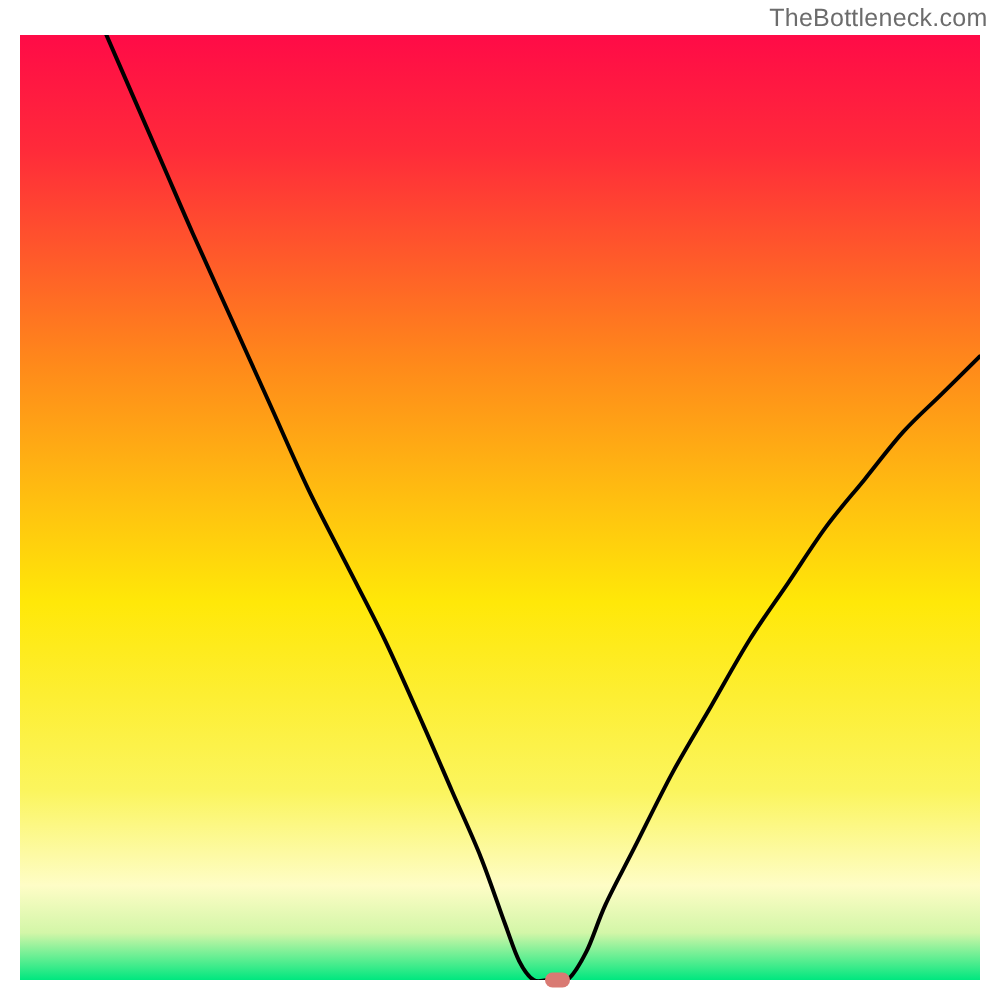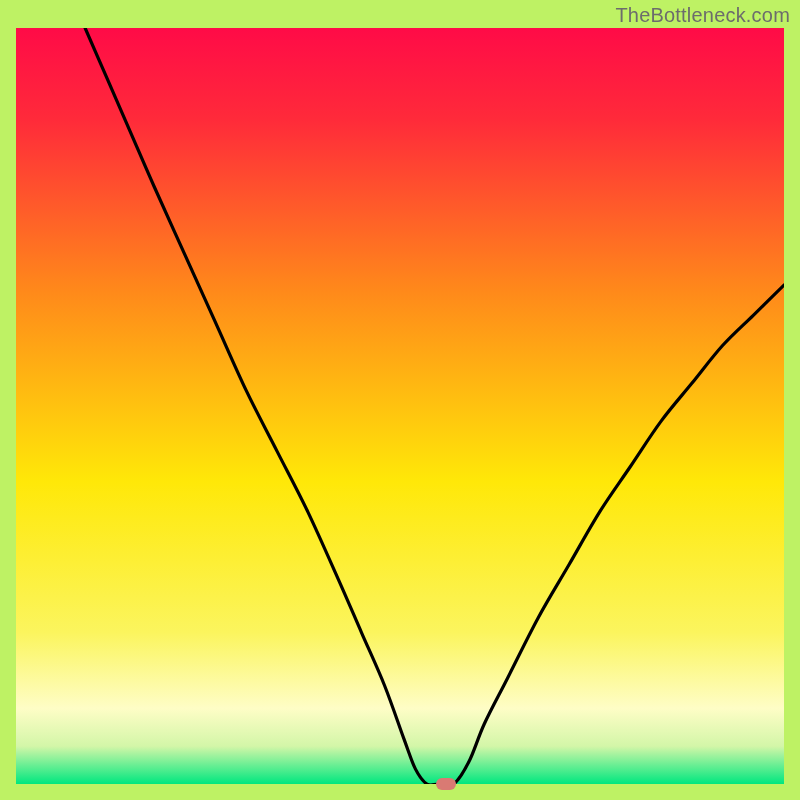--- a/index.html
+++ b/index.html
@@ -8,21 +8,21 @@
     width: 800px;
     height: 800px;
     background: #000;
     font-family: Arial, Helvetica, sans-serif;
     overflow: hidden;
   }
   .frame {
     position: relative;
     width: 800px;
     height: 800px;
-    background: #bef264;
+    background: #ffffff;
   }
   .watermark {
     position: absolute;
     top: 4px;
     right: 10px;
     color: #6c6c6c;
     font-size: 20px;
     font-weight: 500;
     letter-spacing: 0.2px;
     z-index: 30;

